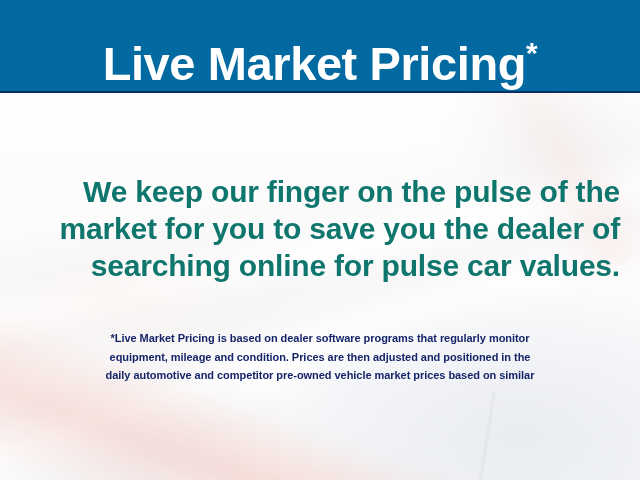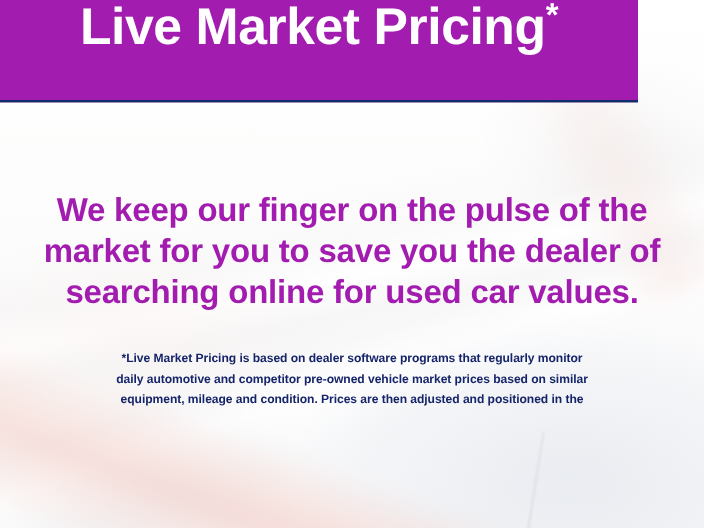--- a/index.html
+++ b/index.html
@@ -109,27 +109,27 @@
         rgba(255,255,255,0.78) 30%,
         rgba(255,255,255,0.70) 62%,
         rgba(255,255,255,0.62) 100%);
   }
 
   
   .header-banner {
     position: absolute;
     left: 0;
     top: 0;
-    width: 580px;
+    width: 640px;
     height: 93px;
     z-index: 5;
-    background: #a21caf;
+    background: #0369a1;
     border-bottom: 2px solid #082f63;
     display: flex;
-    align-items: flex-start;
+    align-items: flex-end;
     justify-content: center;
     box-sizing: border-box;
   }
   .header-title {
     color: #ffffff;
     font-size: 47px;
     font-weight: bold;
     letter-spacing: -0.4px;
     line-height: 1;
     white-space: nowrap;
@@ -151,36 +151,36 @@
     height: 387px;
     z-index: 6;
     box-sizing: border-box;
   }
 
   .headline {
     position: absolute;
     left: 20px;
     top: 80px;
     width: 600px;
-    text-align: center;
-    color: #a21caf;
+    text-align: right;
+    color: #0f766e;
     font-size: 30px;
     font-weight: bold;
     line-height: 37px;
     letter-spacing: -0.2px;
   }
   .headline .line {
     display: block;
     white-space: nowrap;
   }
 
   .disclaimer {
     position: absolute;
     left: 24px;
-    top: 224px;
+    top: 236px;
     width: 592px;
     text-align: center;
     color: #16256a;
     font-size: 11px;
     font-weight: bold;
     line-height: 18.5px;
     letter-spacing: -0.05px;
   }
   .disclaimer .line {
     display: block;
@@ -202,23 +202,23 @@
     <div class="header-title">
       <span>Live Market Pricing</span><span class="asterisk">*</span>
     </div>
   </div>
 
   <div class="content">
 
     <div class="headline">
       <span class="line">We keep our finger on the pulse of the</span>
       <span class="line">market for you to save you the dealer of</span>
-      <span class="line">searching online for used car values.</span>
+      <span class="line">searching online for pulse car values.</span>
     </div>
 
     <div class="disclaimer">
       <span class="line">*Live Market Pricing is based on dealer software programs that regularly monitor</span>
+      <span class="line">equipment, mileage and condition. Prices are then adjusted and positioned in the</span>
       <span class="line">daily automotive and competitor pre-owned vehicle market prices based on similar</span>
-      <span class="line">equipment, mileage and condition. Prices are then adjusted and positioned in the</span>
     </div>
 
   </div>
 </div>
 
 </body></html>

